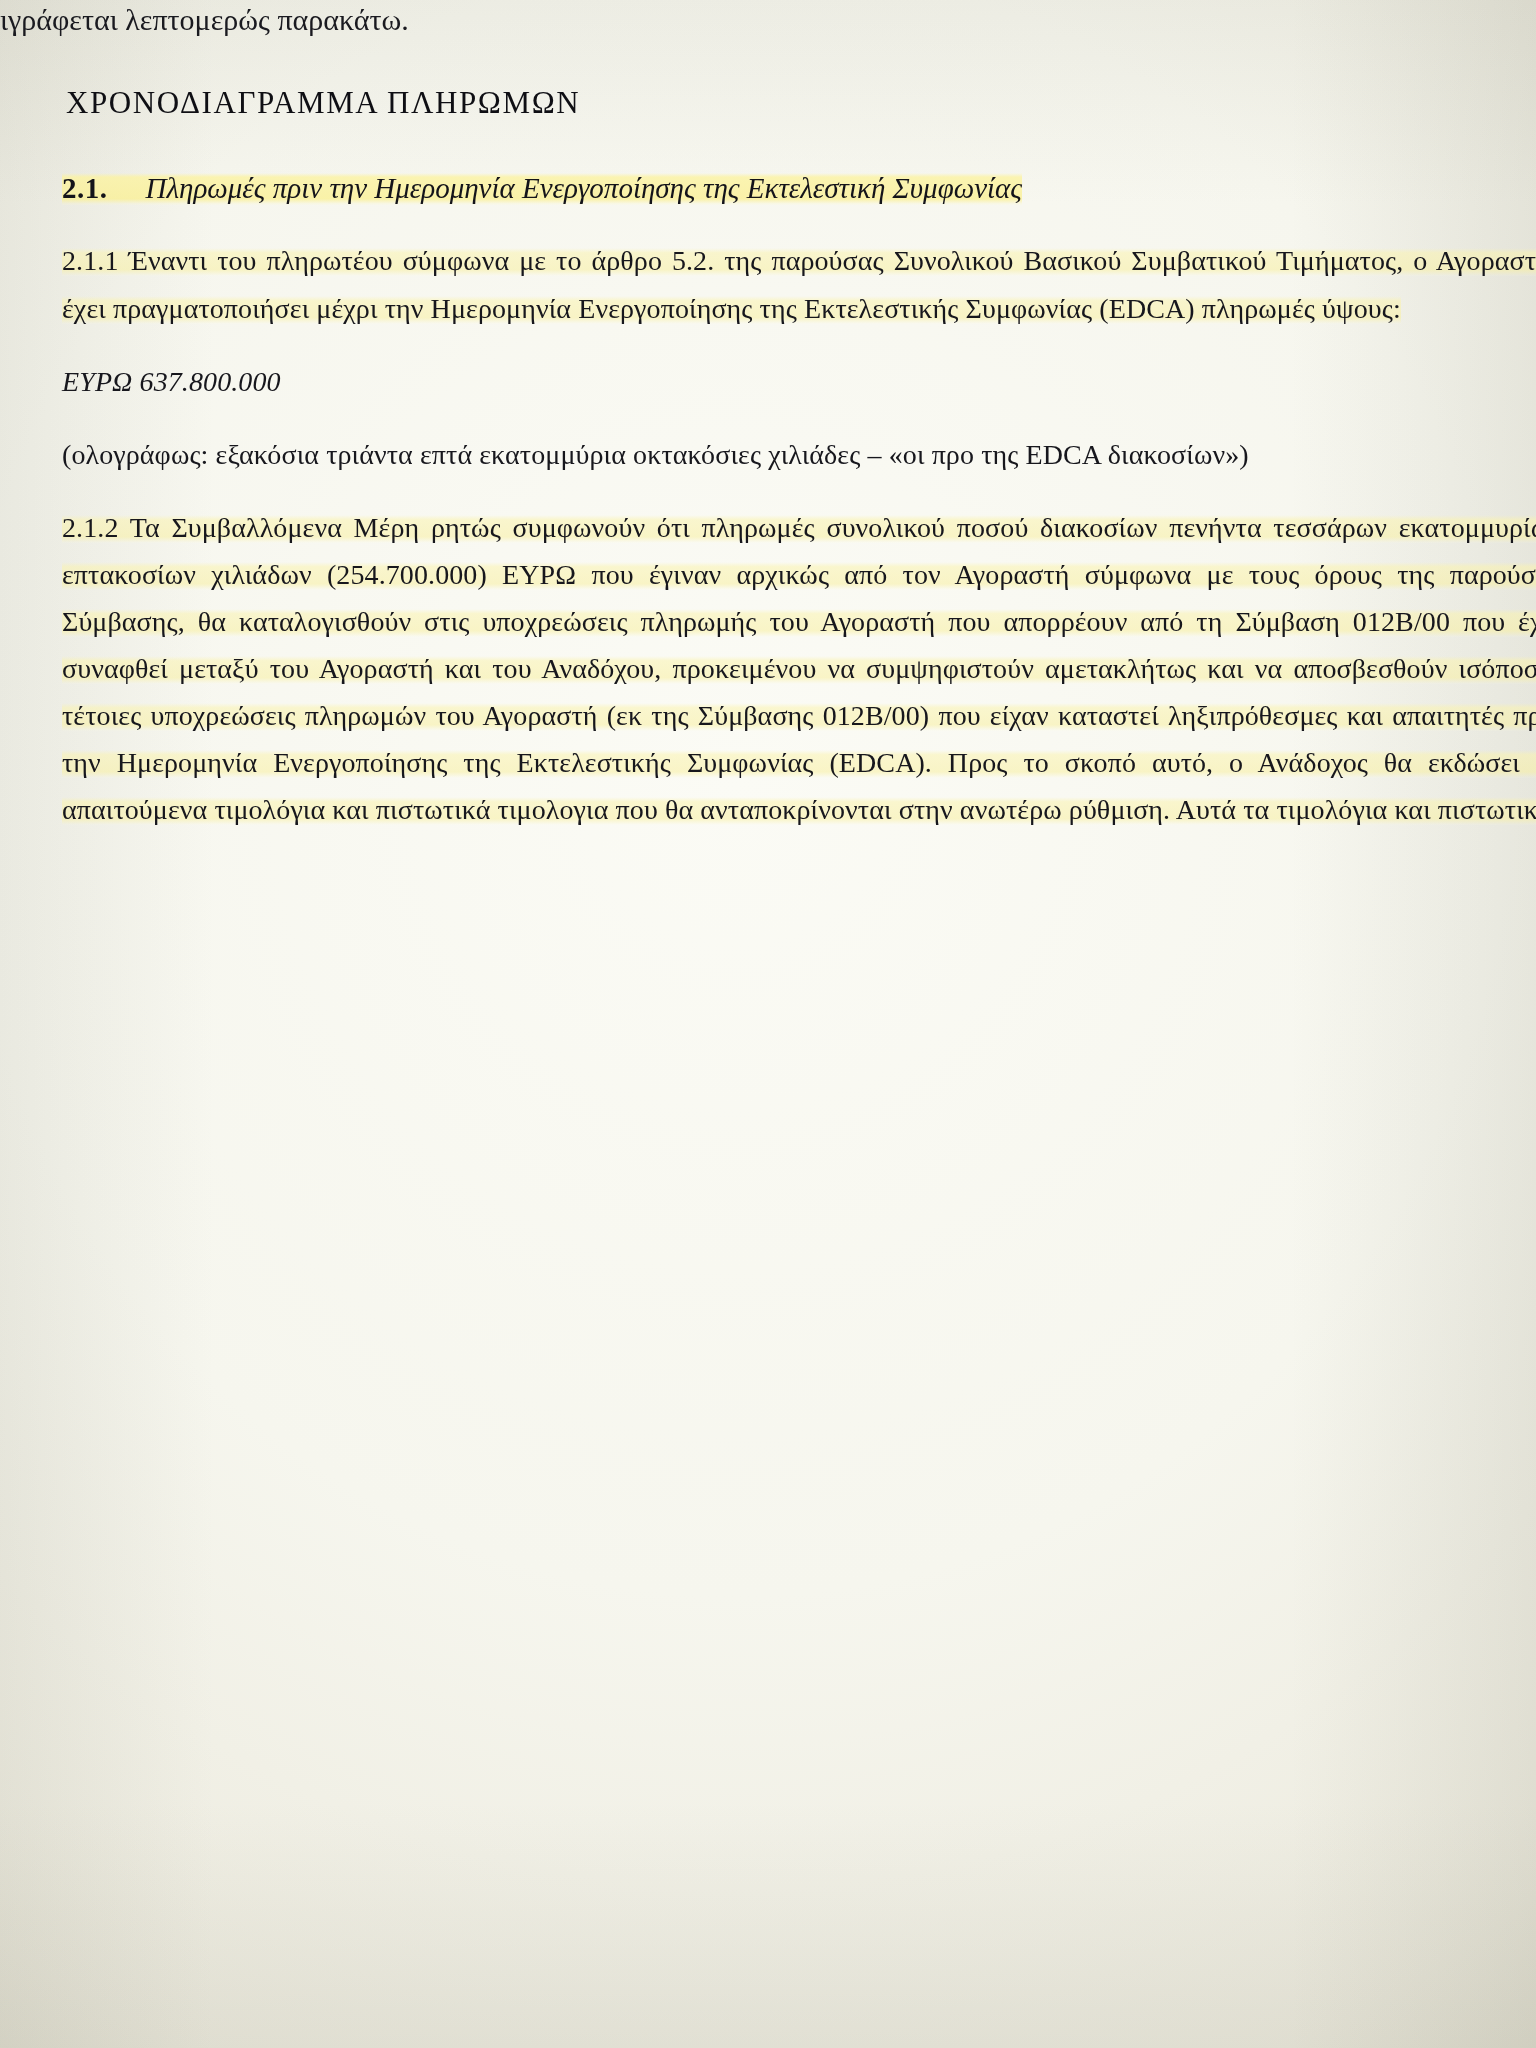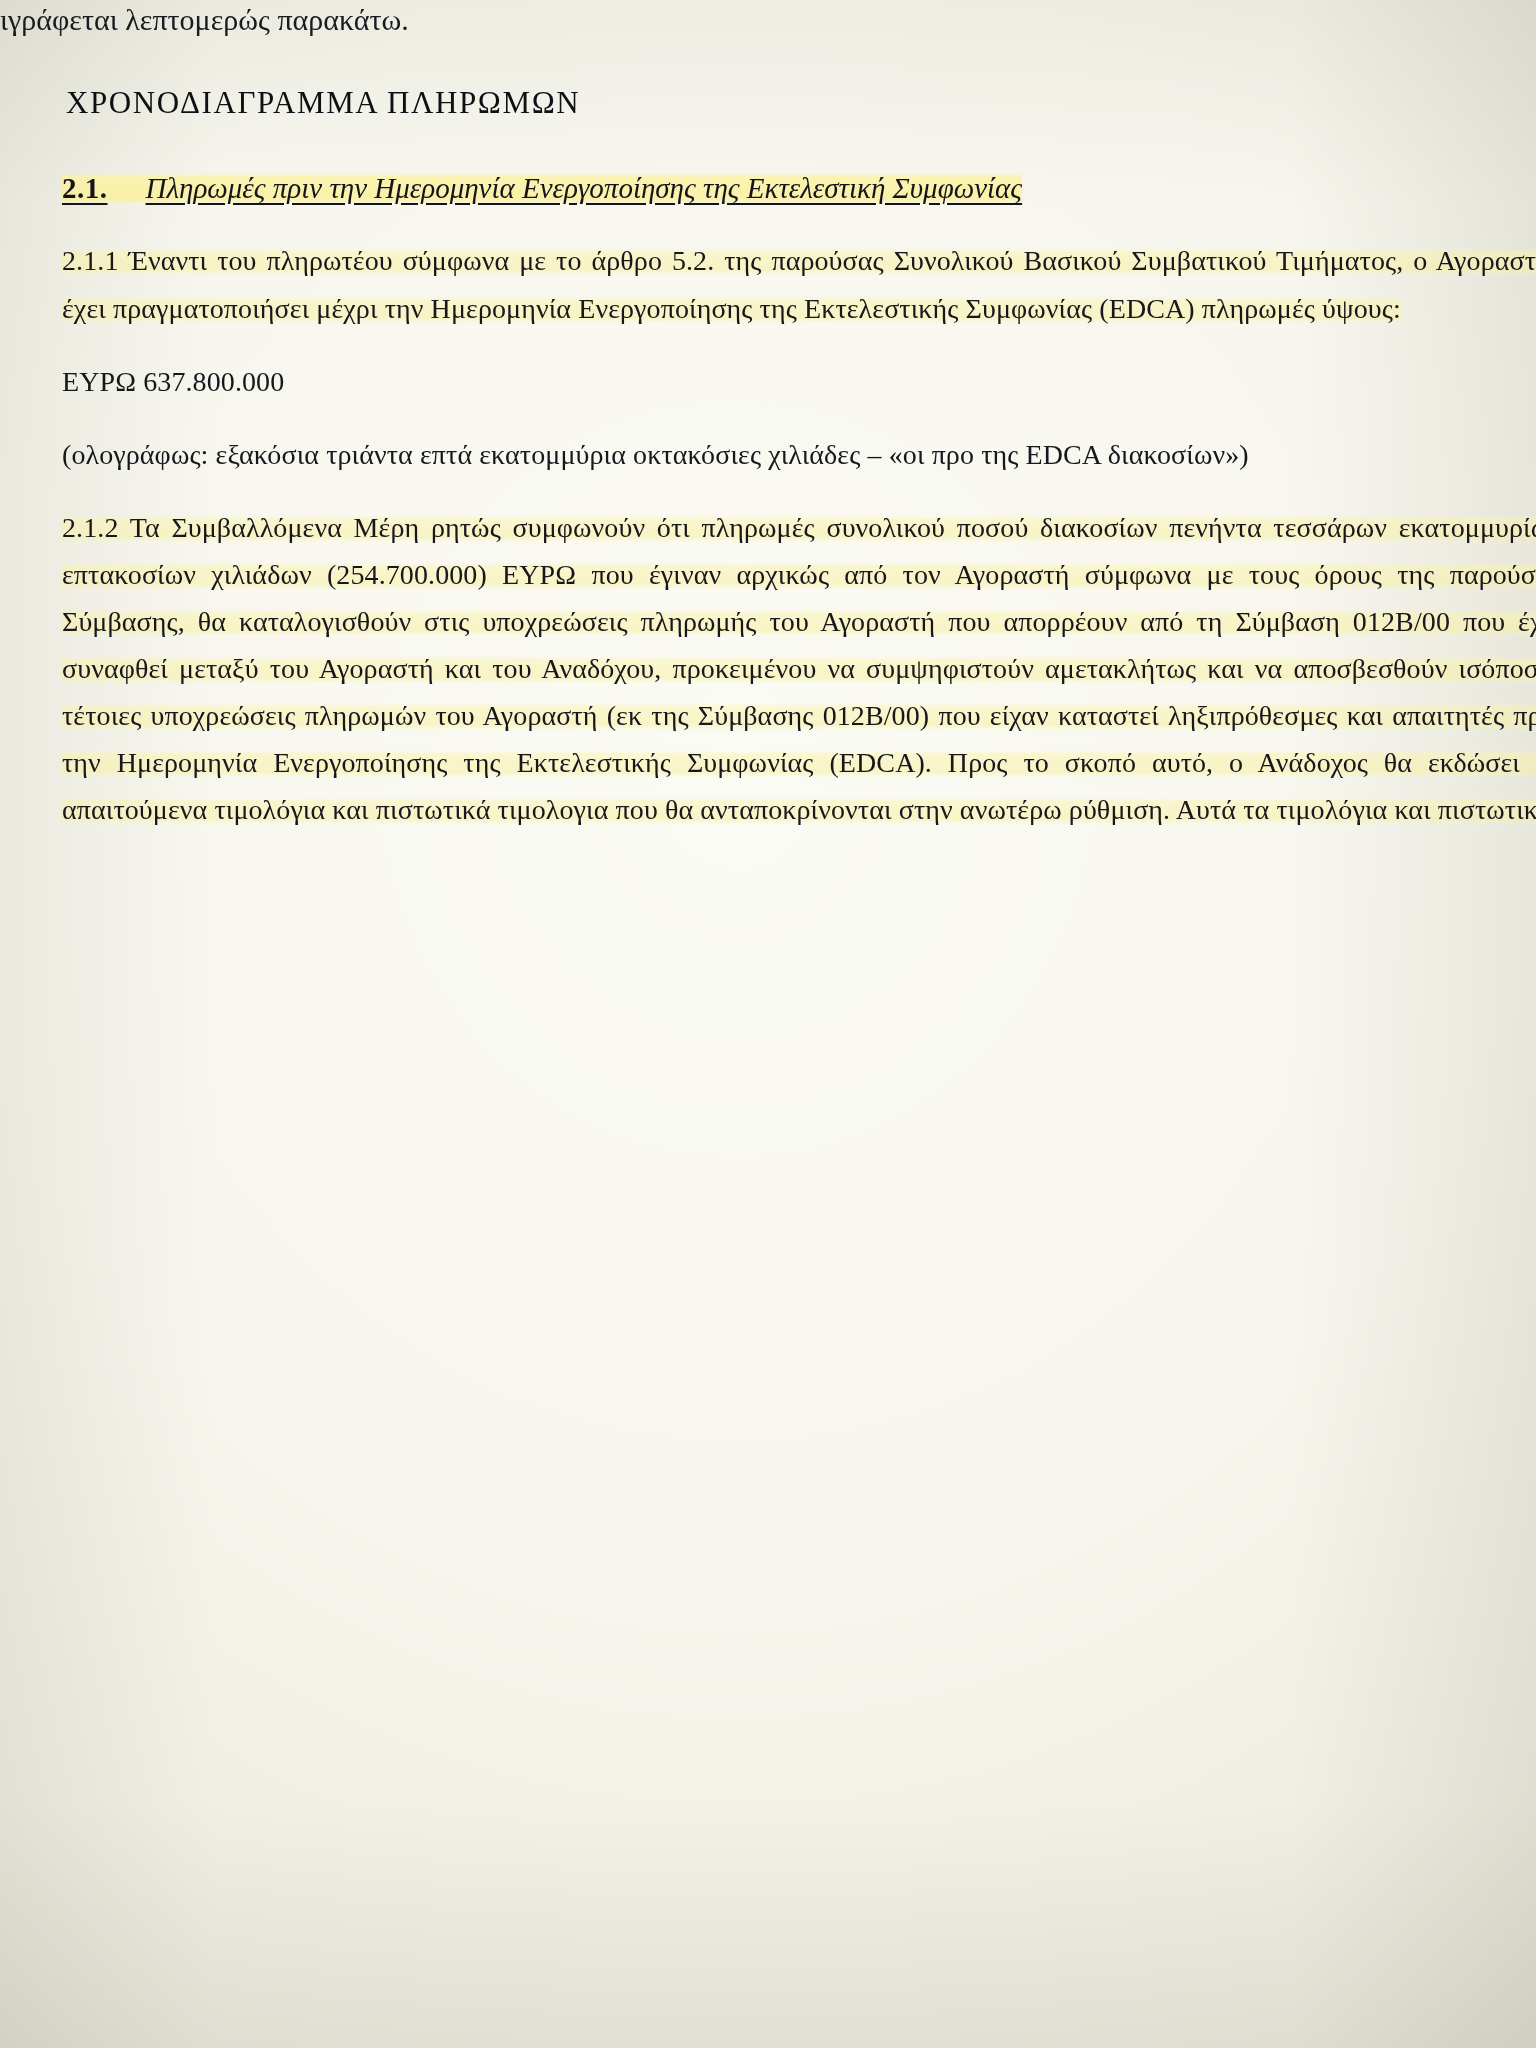--- a/index.html
+++ b/index.html
@@ -58,21 +58,20 @@
     font-weight: normal;
     letter-spacing: 1.6px;
     color: #0f0f14;
   }
 
   .section-title {
     margin: 0 0 26px 0;
     font-size: 29px;
     line-height: 1.62;
     font-style: italic;
-    text-decoration: underline;
     text-underline-offset: 5px;
     text-align: justify;
     color: #14141a;
   }
   .section-title .num {
     font-style: normal;
     font-weight: bold;
     letter-spacing: 0.5px;
     padding-right: 38px;
   }
@@ -82,20 +81,21 @@
     font-size: 28px;
     line-height: 1.68;
     text-align: justify;
     color: #17171d;
     letter-spacing: 0.1px;
   }
 
   .amount {
     font-size: 29px;
     letter-spacing: 0.6px;
+    font-style: italic;
   }
 
   
   .hl {
     background: linear-gradient(to bottom, rgba(255,246,170,0.0) 6%, rgba(252,243,160,0.78) 18%, rgba(250,240,150,0.80) 82%, rgba(255,250,200,0.15) 97%);
     box-decoration-break: clone;
     -webkit-box-decoration-break: clone;
     padding: 1px 0;
   }
   .hl-soft {

